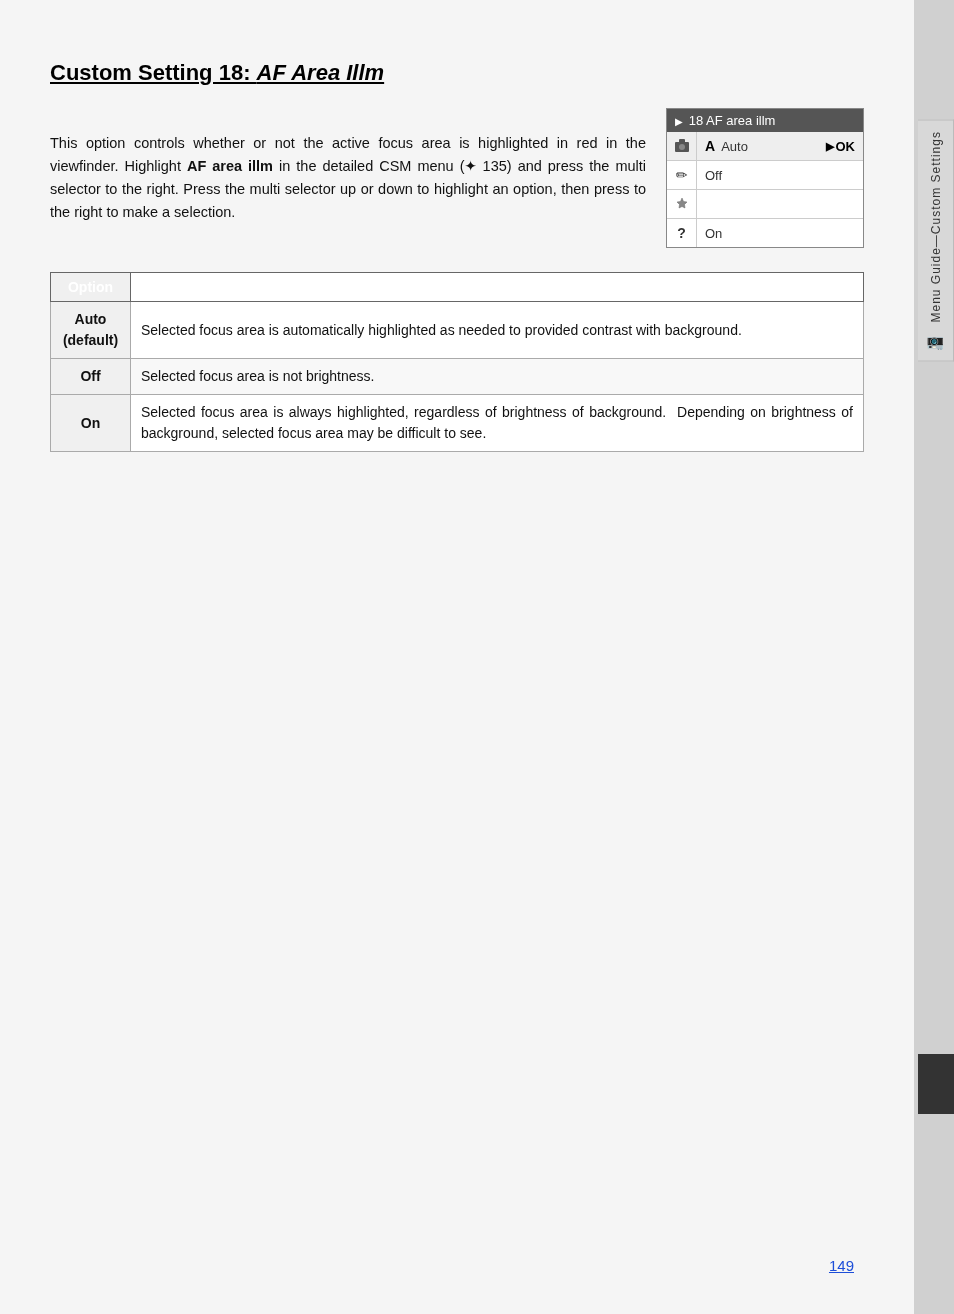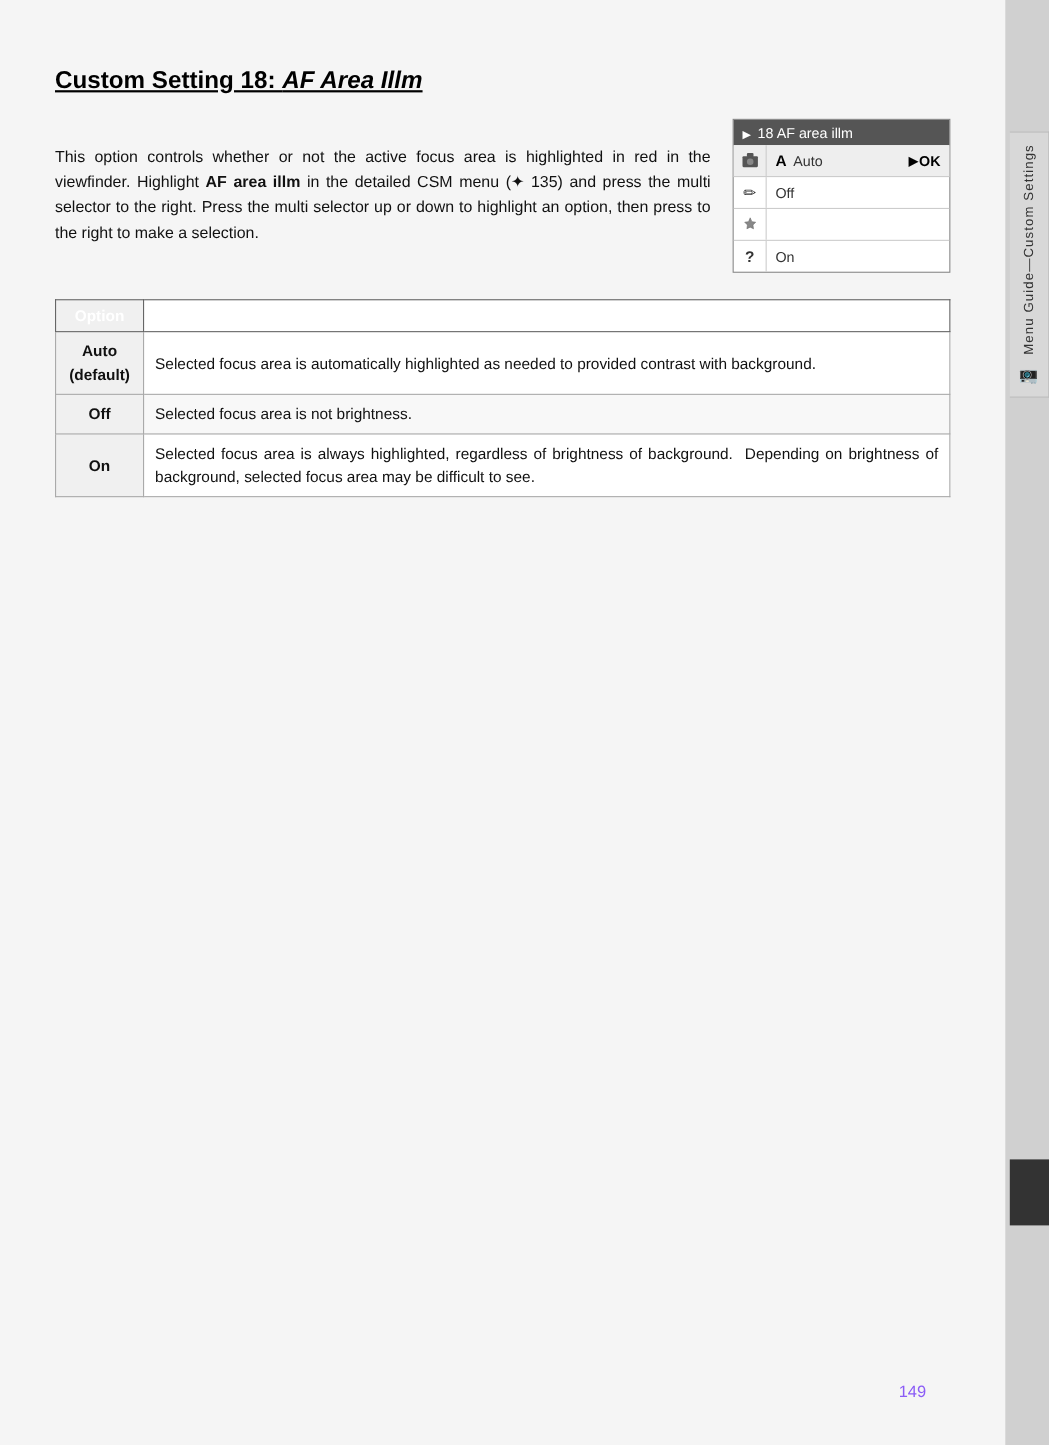--- a/index.html
+++ b/index.html
@@ -57,23 +57,24 @@
       bottom: 200px;
       right: 0;
       width: 36px;
       height: 60px;
       background: #333;
     }
 
     .page-number {
       position: absolute;
       bottom: 40px;
-      right: 72px;
+      right: 60px;
       font-size: 15px;
-      color: #8b5cf6;
+      color: #1d4ed8;
+      text-decoration: underline;
     }
 
     
     .content {
       display: flex;
       flex-direction: column;
       gap: 16px;
     }
 
     .title {

